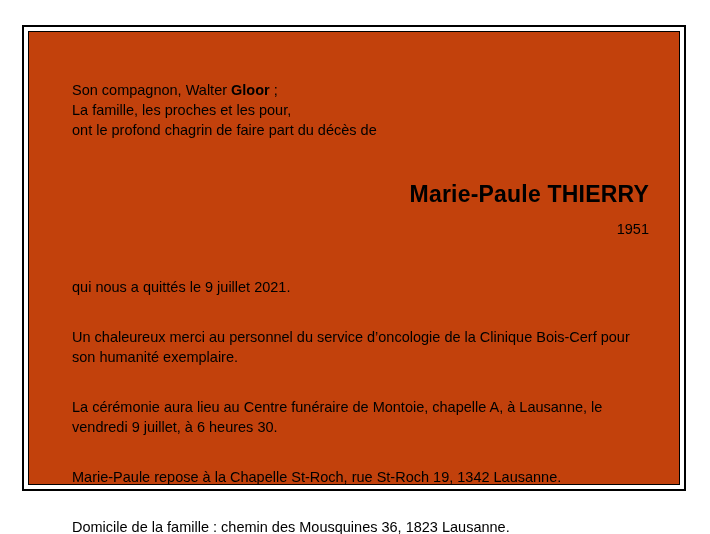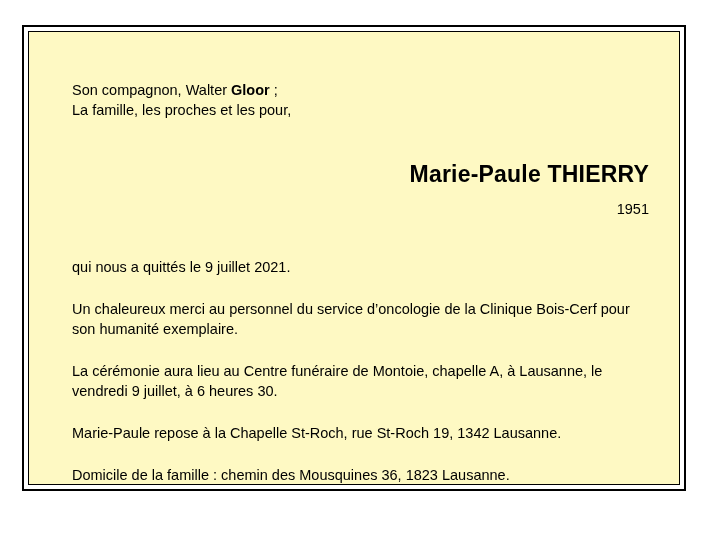--- a/index.html
+++ b/index.html
@@ -24,21 +24,21 @@
     background: #ffffff;
     box-sizing: border-box;
   }
   #notice-inner {
     position: absolute;
     left: 4px;
     top: 4px;
     right: 4px;
     bottom: 4px;
     border: 1px solid #000000;
-    background: #fef9c3;
+    background: #c2410c;
     box-sizing: border-box;
   }
   #notice-content {
     position: absolute;
     left: 43px;
     top: 48px;
     right: 30px;
   }
   .intro-block {
     font-size: 14.5px;
@@ -59,39 +59,40 @@
     font-weight: bold;
     letter-spacing: 0.2px;
   }
   #deceased-year {
     font-size: 14.5px;
     margin-top: 13px;
   }
   .para {
     font-size: 14.5px;
     line-height: 20px;
-    margin-top: 22px;
+    margin-top: 30px;
     max-width: 558px;
   }
   #para-death {
     margin-top: 40px;
   }
 </style>
 </head>
 <body>
 
 <div id="notice-card">
   <div id="notice-inner">
     <div id="notice-content">
 
       <div class="intro-block">
         <div class="intro-line">
           <span>Son compagnon, Walter </span><span class="strong-name">Gloor</span><span> ;</span>
         </div>
         <div class="intro-line">La famille, les proches et les pour,</div>
+        <div class="intro-line">ont le profond chagrin de faire part du décès de</div>
       </div>
 
       <div id="deceased-block">
         <div id="deceased-name">Marie-Paule THIERRY</div>
         <div id="deceased-year">1951</div>
       </div>
 
       <div class="para" id="para-death">qui nous a quittés le 9 juillet 2021.</div>
       <div class="para">Un chaleureux merci au personnel du service d’oncologie de la Clinique Bois-Cerf pour son humanité exemplaire.</div>
       <div class="para">La cérémonie aura lieu au Centre funéraire de Montoie, chapelle A, à Lausanne, le vendredi 9 juillet, à 6 heures 30.</div>

